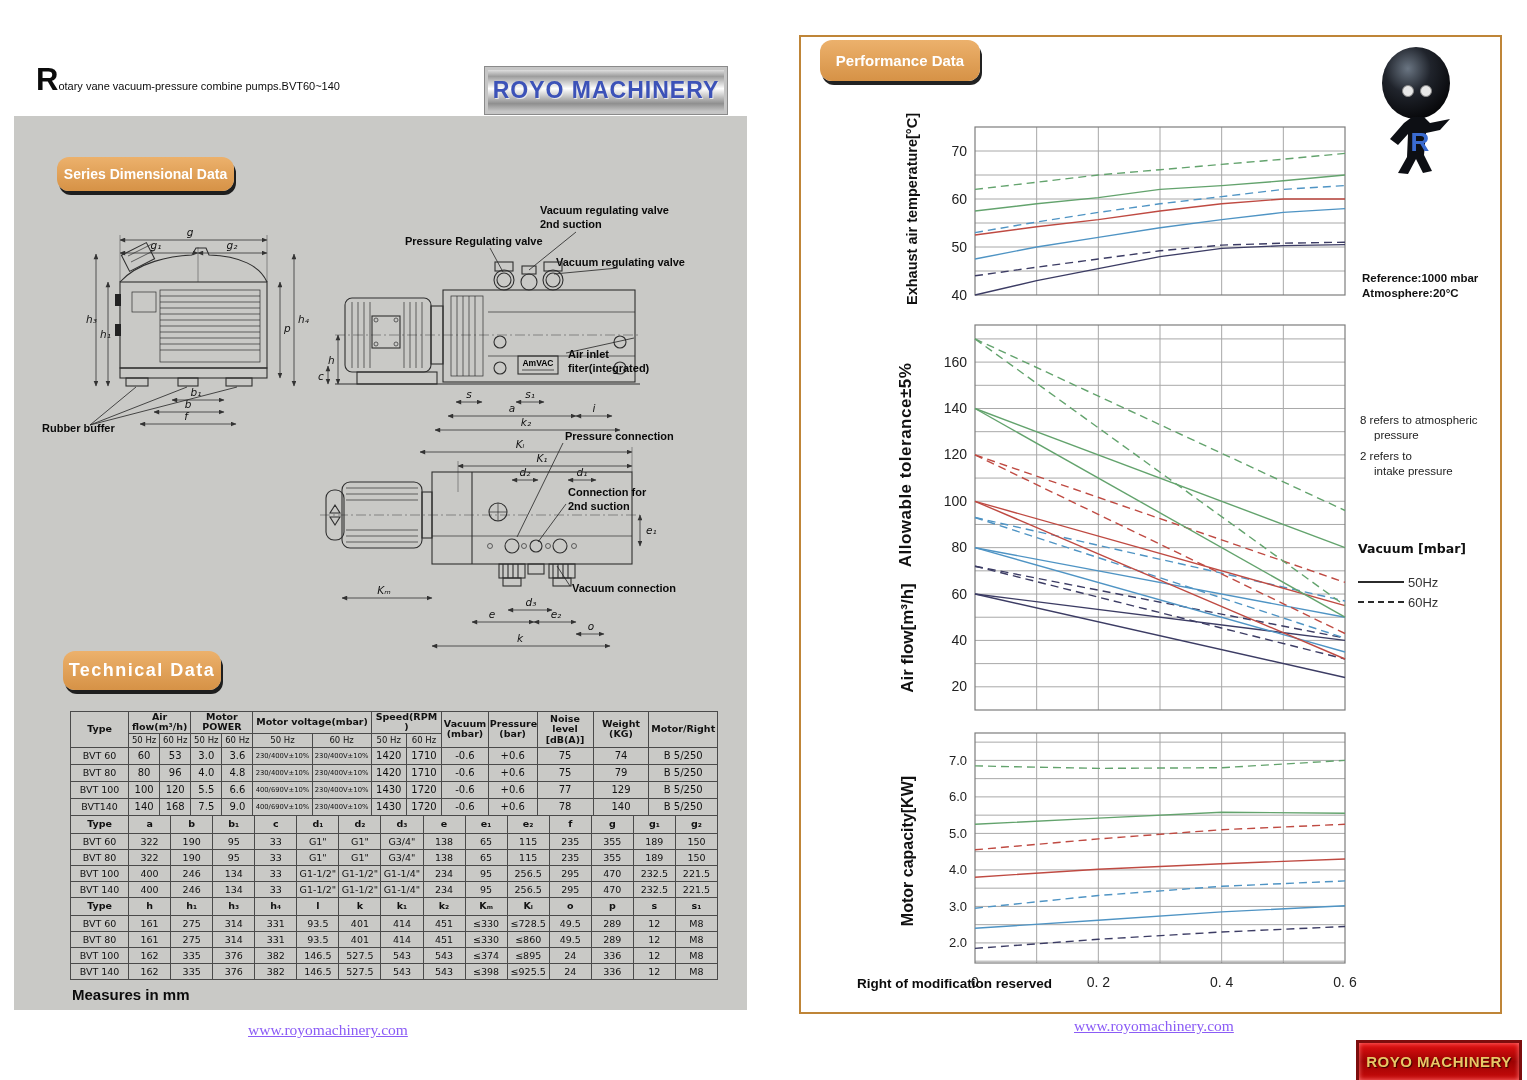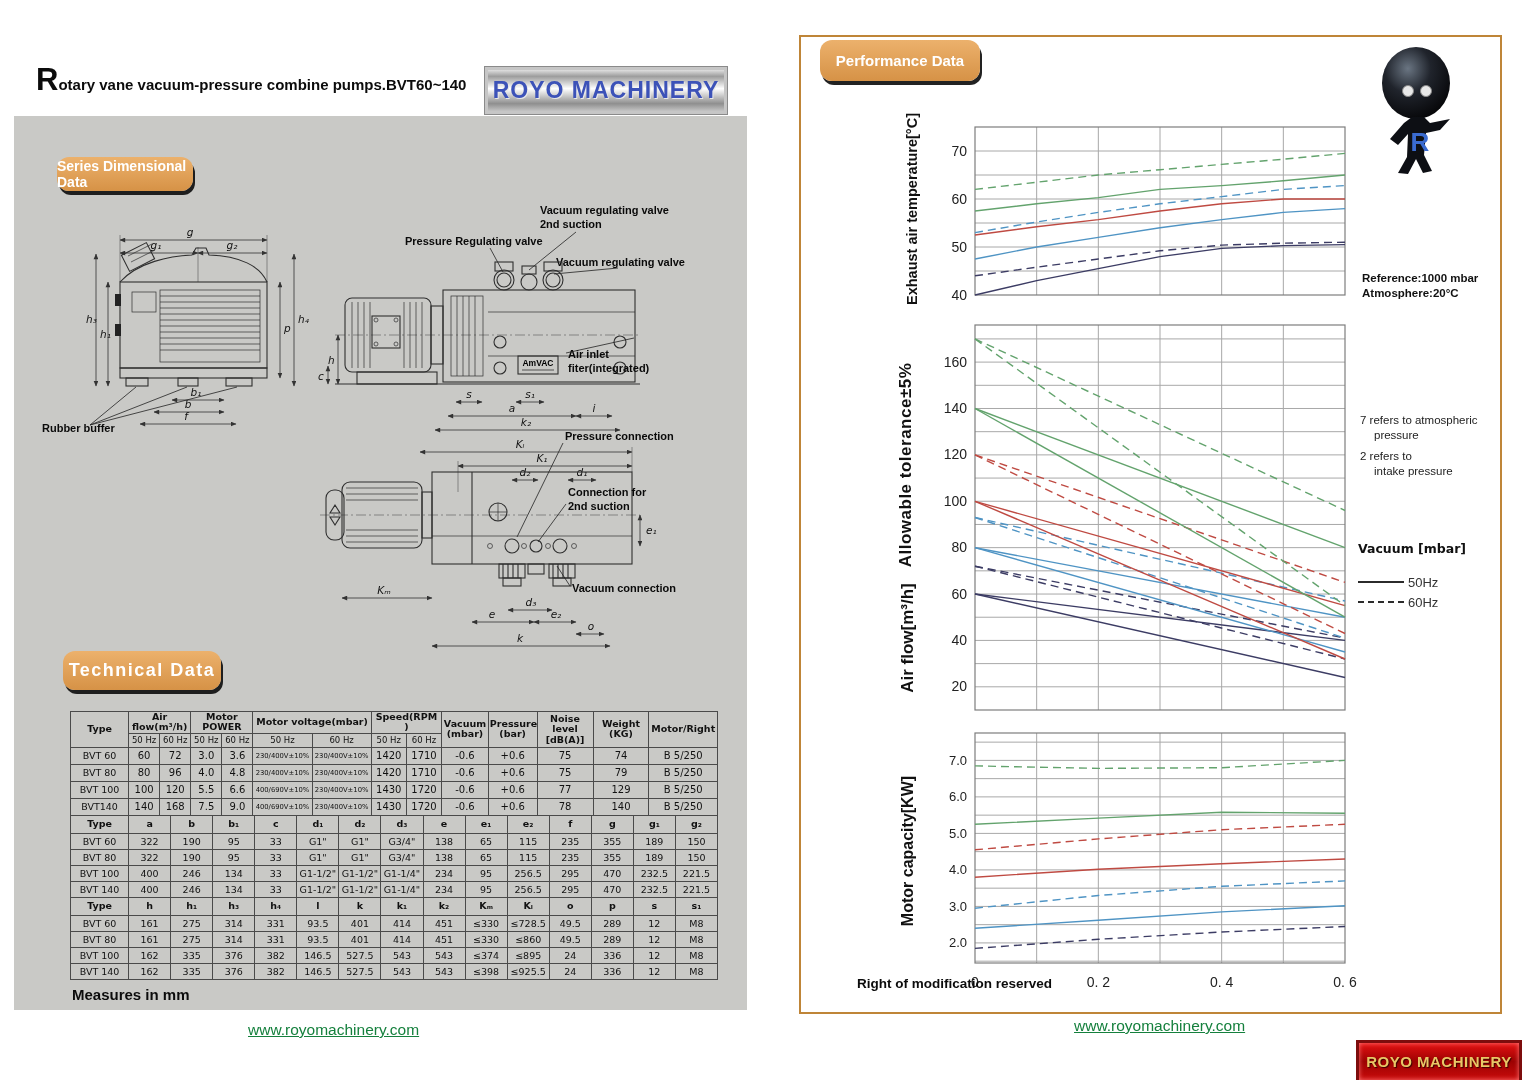--- a/index.html
+++ b/index.html
@@ -2,29 +2,29 @@
 <html><head>
 <meta charset="utf-8">
 <style>
   html,body{margin:0;padding:0;background:#fff;}
   .stage{position:relative;width:1527px;height:1080px;background:#fff;overflow:hidden;
          font-family:"Liberation Sans",sans-serif;border-bottom:1px solid #9a9a9a;border-right:1px solid #bcbcbc;}
   
   .gray-panel{position:absolute;left:14px;top:116px;width:733px;height:894px;background:#c9c9c6;}
   .title{position:absolute;left:36px;top:62px;width:452px;color:#0c0c0c;line-height:1.15;}
   .title .initial{font-size:31px;font-weight:bold;}
-  .title .rest{font-size:15px;font-weight:bold;}
+  .title .rest{font-size:11px;font-weight:normal;}
   .title2{font-size:17.5px;font-weight:normal;margin-top:1px;color:#1a1a1a;}
   .logo-top{position:absolute;left:484px;top:66px;width:242px;height:47px;
      background:linear-gradient(180deg,#fdfdfd 0%,#9d9d9d 20%,#ffffff 46%,#8f8f8f 78%,#d9d9d9 100%);
      border:1px solid #8a8a8a;box-shadow:inset 0 0 0 3px #c6c6c6;display:flex;align-items:center;justify-content:center;}
   .logo-top span{font-size:23px;font-weight:bold;color:#3c52b8;letter-spacing:1px;text-shadow:1px 1px 0 #e8e8e8;}
   .btn{position:absolute;background:linear-gradient(180deg,#ecb16c,#d69246);border-radius:12px;color:#fff;
        font-weight:bold;box-shadow:2px 4px 0 rgba(15,15,15,.92);display:flex;align-items:center;justify-content:center;}
-  .btn1{left:57px;top:157px;width:136px;height:34px;font-size:14px;}
+  .btn1{left:57px;top:157px;width:177px;height:34px;font-size:14px;}
   .btn2{left:63px;top:651px;width:158px;height:39px;font-size:18px;letter-spacing:1.5px;}
   .btn3{left:820px;top:40px;width:160px;height:41px;font-size:15px;}
   #drawing{position:absolute;left:20px;top:190px;}
   .ol{stroke:#2f2f2f;fill:none;stroke-width:1.1;}
   .fin{stroke:#2f2f2f;stroke-width:.7;fill:none;}
   .cl{stroke:#666;stroke-width:.7;stroke-dasharray:10 3 2 3;fill:none;}
   .dim{stroke:#333;stroke-width:.8;marker-start:url(#mas);marker-end:url(#ma);}
   .ext{stroke:#555;stroke-width:.6;}
   .ld{stroke:#222;stroke-width:.8;fill:none;}
   .cap{font:bold 11px "Liberation Sans",sans-serif;fill:#0a0a0a;}
@@ -34,21 +34,21 @@
   #tables{position:absolute;left:70px;top:712px;width:648px;}
   #tables table{border-collapse:collapse;width:648px;table-layout:fixed;margin-top:-1px;
       font-family:"DejaVu Sans",sans-serif;color:#111;background:#c9c9c6;}
   #tables th,#tables td{border:1px solid #4a4a4a;text-align:center;padding:0 1px;overflow:hidden;}
   #tables th{font-weight:bold;font-size:9.5px;white-space:normal;line-height:1.1;}
   #tables th.sub{font-size:8.5px;height:13px;font-weight:normal;}
   #tables td{font-size:10px;height:16px;white-space:nowrap;}
   #tables td.volt{font-size:6.8px;}
   #tables td.typec{font-size:9.5px;}
   .measures{position:absolute;left:72px;top:986px;font-size:15px;font-weight:bold;color:#0c0c0c;}
-  .site{position:absolute;font-size:15.5px;text-decoration:underline;color:#15803d;}
+  .site{position:absolute;font-size:15.5px;text-decoration:underline;color:#8b5cf6;font-family:Liberation Serif, serif;}
   .site-left{left:248px;top:1021px;}
   .site-right{left:1074px;top:1017px;}
   
   .perf-box{position:absolute;left:799px;top:35px;width:699px;height:975px;border:2px solid #bf8538;}
   .mascot{position:absolute;left:1374px;top:45px;}
   .ref-note{position:absolute;left:1362px;top:271px;font-size:11.5px;font-weight:bold;color:#111;line-height:1.3;}
   .press-note{position:absolute;left:1360px;top:413px;font-size:11.5px;color:#222;line-height:1.3;}
   .press-note .ind{padding-left:14px;}
   .legend{position:absolute;left:1358px;top:541px;width:140px;}
   .legend-title{font-weight:bold;font-size:12.5px;color:#111;margin-bottom:16px;font-family:"DejaVu Sans",sans-serif;}
@@ -340,21 +340,21 @@
             <th class="sub">50 Hz</th>
             <th class="sub">60 Hz</th>
             <th class="sub">50 Hz</th>
             <th class="sub">60 Hz</th>
           </tr>
         </thead>
         <tbody>
           <tr>
             <td class="typec">BVT 60</td>
             <td>60</td>
-            <td>72</td>
+            <td>53</td>
             <td>3.0</td>
             <td>3.6</td>
             <td class="volt">230/400V±10%</td>
             <td class="volt">230/400V±10%</td>
             <td>1420</td>
             <td>1710</td>
             <td>-0.6</td>
             <td>+0.6</td>
             <td>75</td>
             <td>74</td>
@@ -768,21 +768,21 @@
       <polyline points="70.0,204.3 193.3,196.3 316.7,187.9 440.0,181.7" fill="none" stroke="#4f94c4" stroke-width="1.4"></polyline>
       <polyline points="70.0,224.4 193.3,215.3 316.7,208.0 440.0,202.5" fill="none" stroke="#3c3c64" stroke-width="1.4" stroke-dasharray="8,5"></polyline>
     </svg>
 
   <div class="ref-note">
     <div>Reference:1000 mbar</div>
     <div>Atmosphere:20°C</div>
   </div>
 
   <div class="press-note">
-    <div>7 refers to atmospheric</div>
+    <div>8 refers to atmospheric</div>
     <div class="ind">pressure</div>
     <div style="height:6px"></div>
     <div>2 refers to</div>
     <div class="ind">intake  pressure</div>
   </div>
 
   <div class="legend">
     <div class="legend-title">Vacuum [mbar]</div>
     <div class="legend-freq" id="legend-freq">
         <div class="legend-row">

